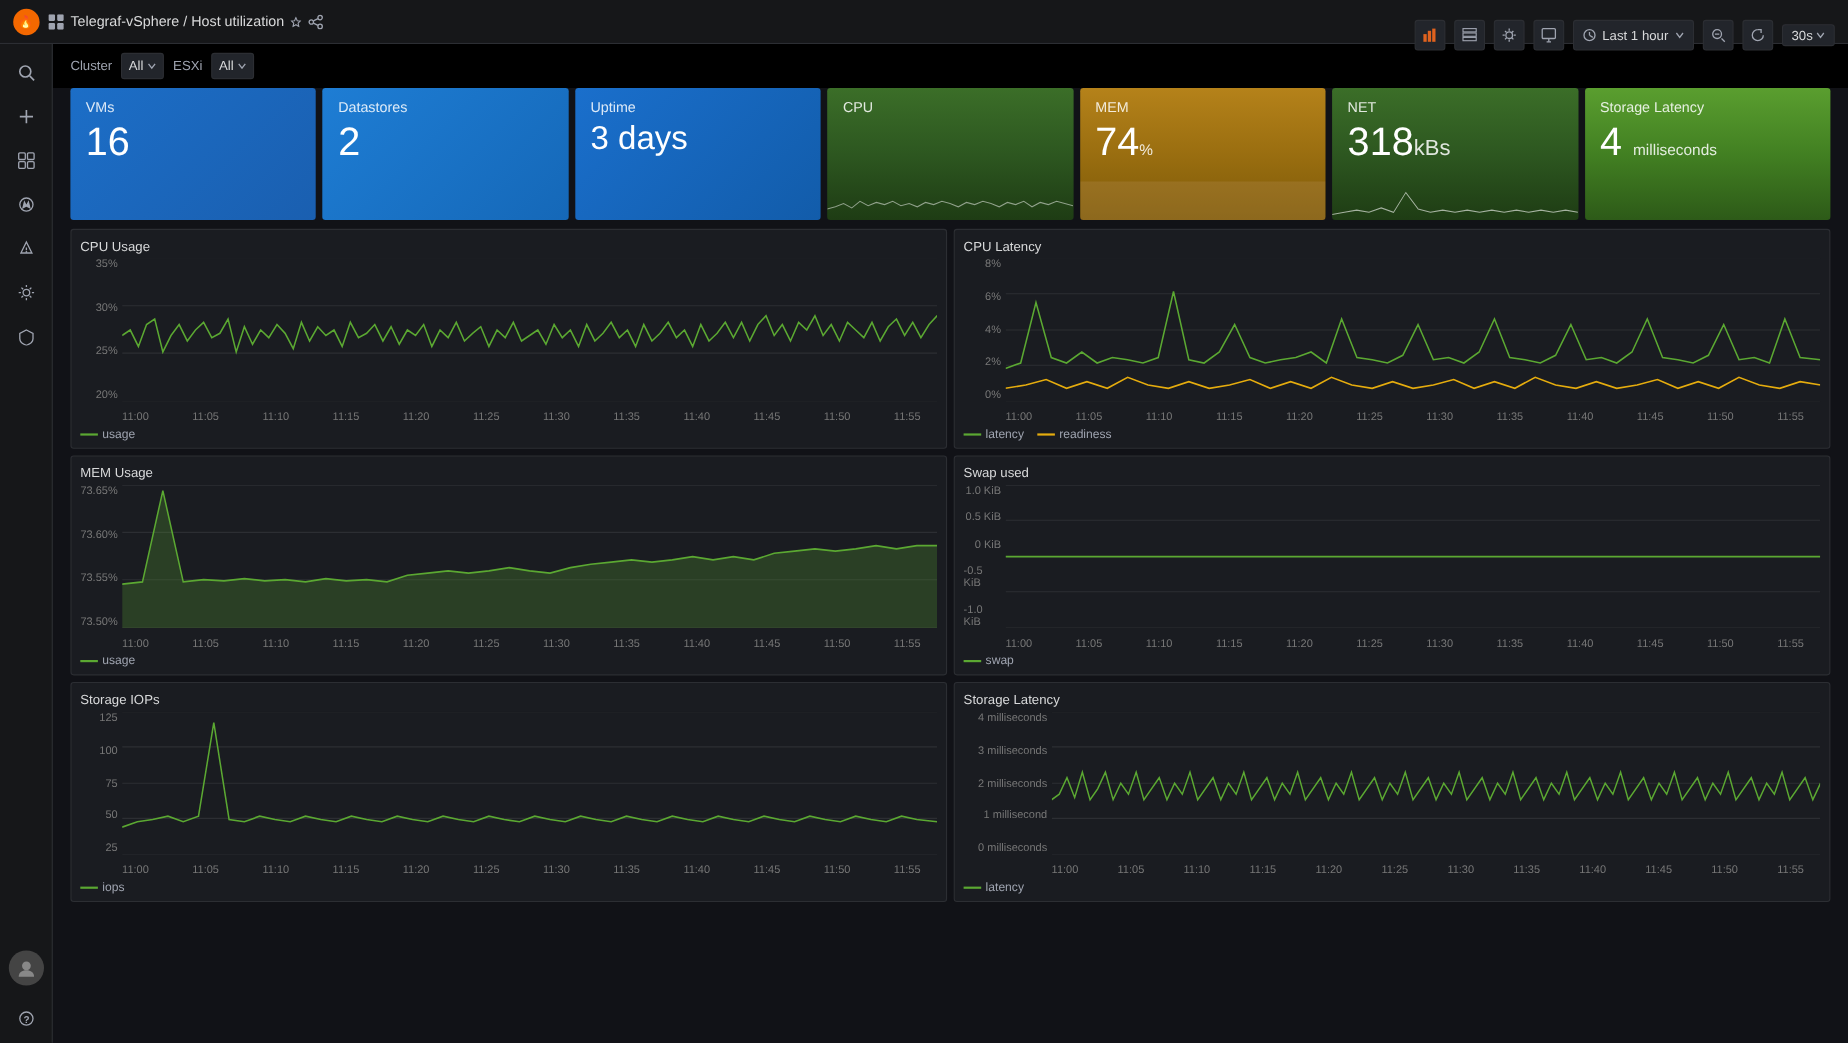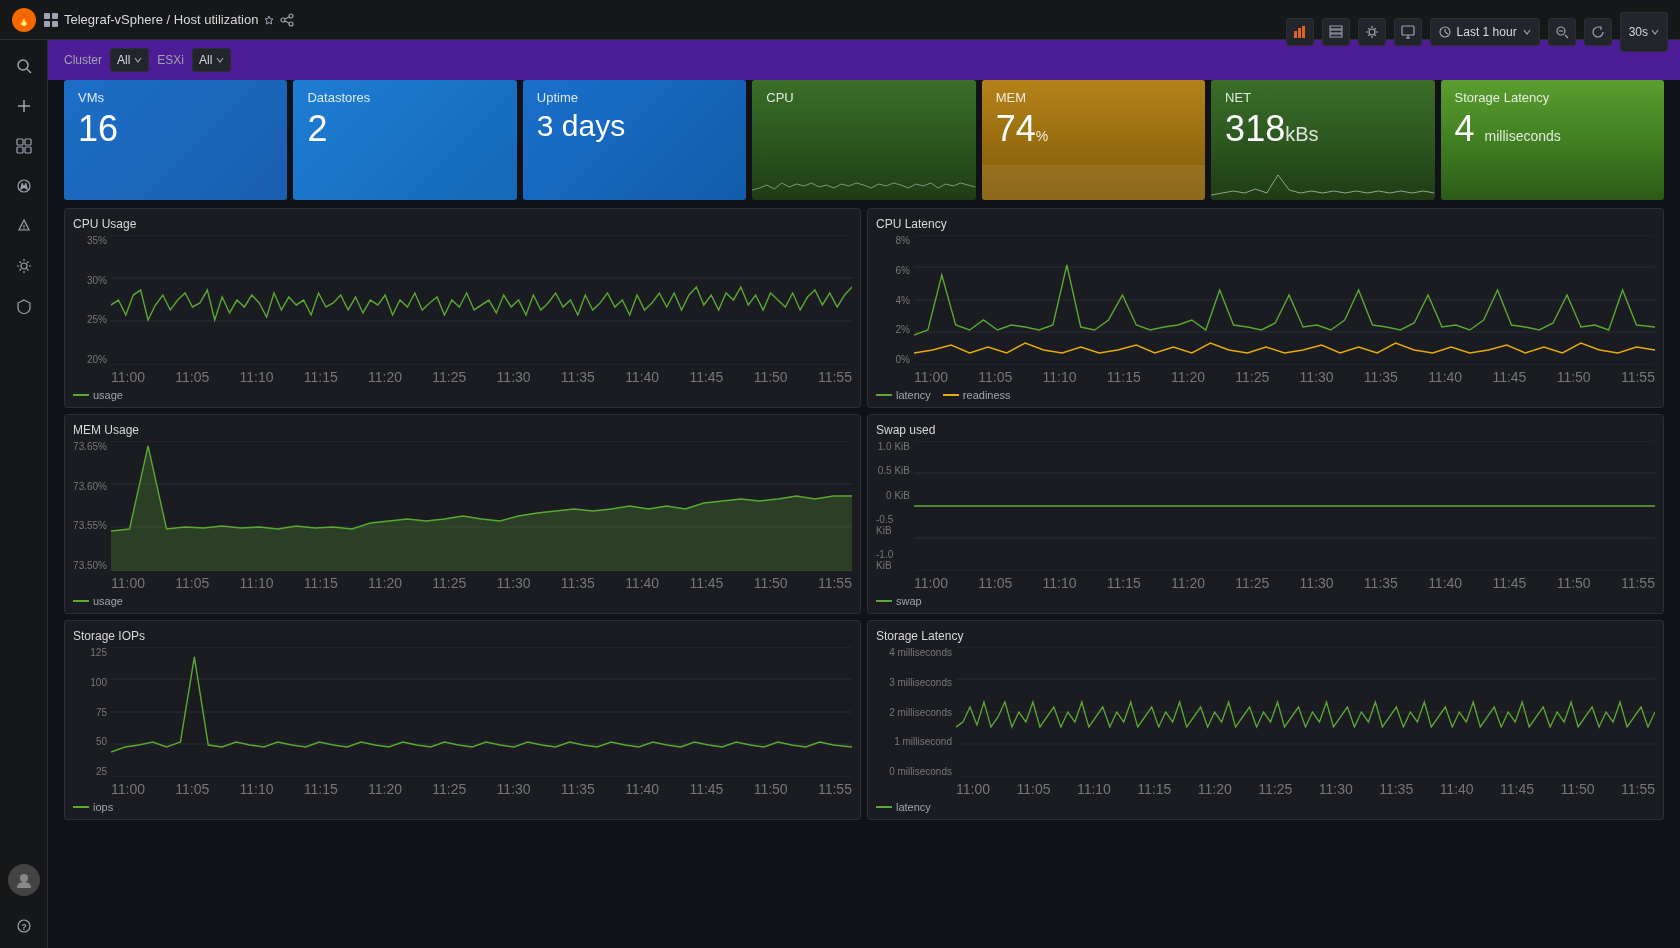--- a/index.html
+++ b/index.html
@@ -54,30 +54,30 @@
       color: #d8d9da;
       height: 28px;
       display: flex; align-items: center; gap: 6px;
       padding: 0 8px; font-size: 12px; cursor: pointer;
     }
     .interval-btn {
       background: #22252b;
       border: 1px solid #2c2e33;
       border-radius: 3px;
       color: #d8d9da;
-      height: 40px;
+      height: 20px;
       padding: 0 8px; font-size: 12px; cursor: pointer;
       display: flex; align-items: center; gap: 3px;
     }
 
     
     .filterbar {
       padding: 8px 16px;
       display: flex; align-items: center; gap: 8px;
-      background: #4c1d95;
+      background: #000000;
     }
     .filter-label {
       color: #9fa4b0; font-size: 12px;
     }
     .filter-dropdown {
       background: #22252b;
       border: 1px solid #2c2e33;
       border-radius: 3px;
       color: #d8d9da;
       height: 24px;
@@ -150,23 +150,23 @@
     .legend-dot.yellow { background: #e5ac0e; }
 
     .y-axis {
       position: absolute; left: 0; top: 0; bottom: 20px;
       width: 38px;
       display: flex; flex-direction: column; justify-content: space-between;
       align-items: flex-end;
       font-size: 10px; color: #777; padding-right: 4px;
     }
     .x-axis {
-      position: absolute; bottom: 0; left: 38px; right: 0;
+      position: absolute; bottom: 0; left: 38px; right: 15px;
       display: flex; justify-content: space-between;
-      font-size: 14px; color: #777;
+      font-size: 10px; color: #777;
     }
     .chart-svg-area {
       position: absolute; left: 38px; right: 0; top: 0; bottom: 20px;
       overflow: hidden;
     }
 
     svg.chart-svg { width: 100%; height: 100%; }
 
     
     .grid-line {

